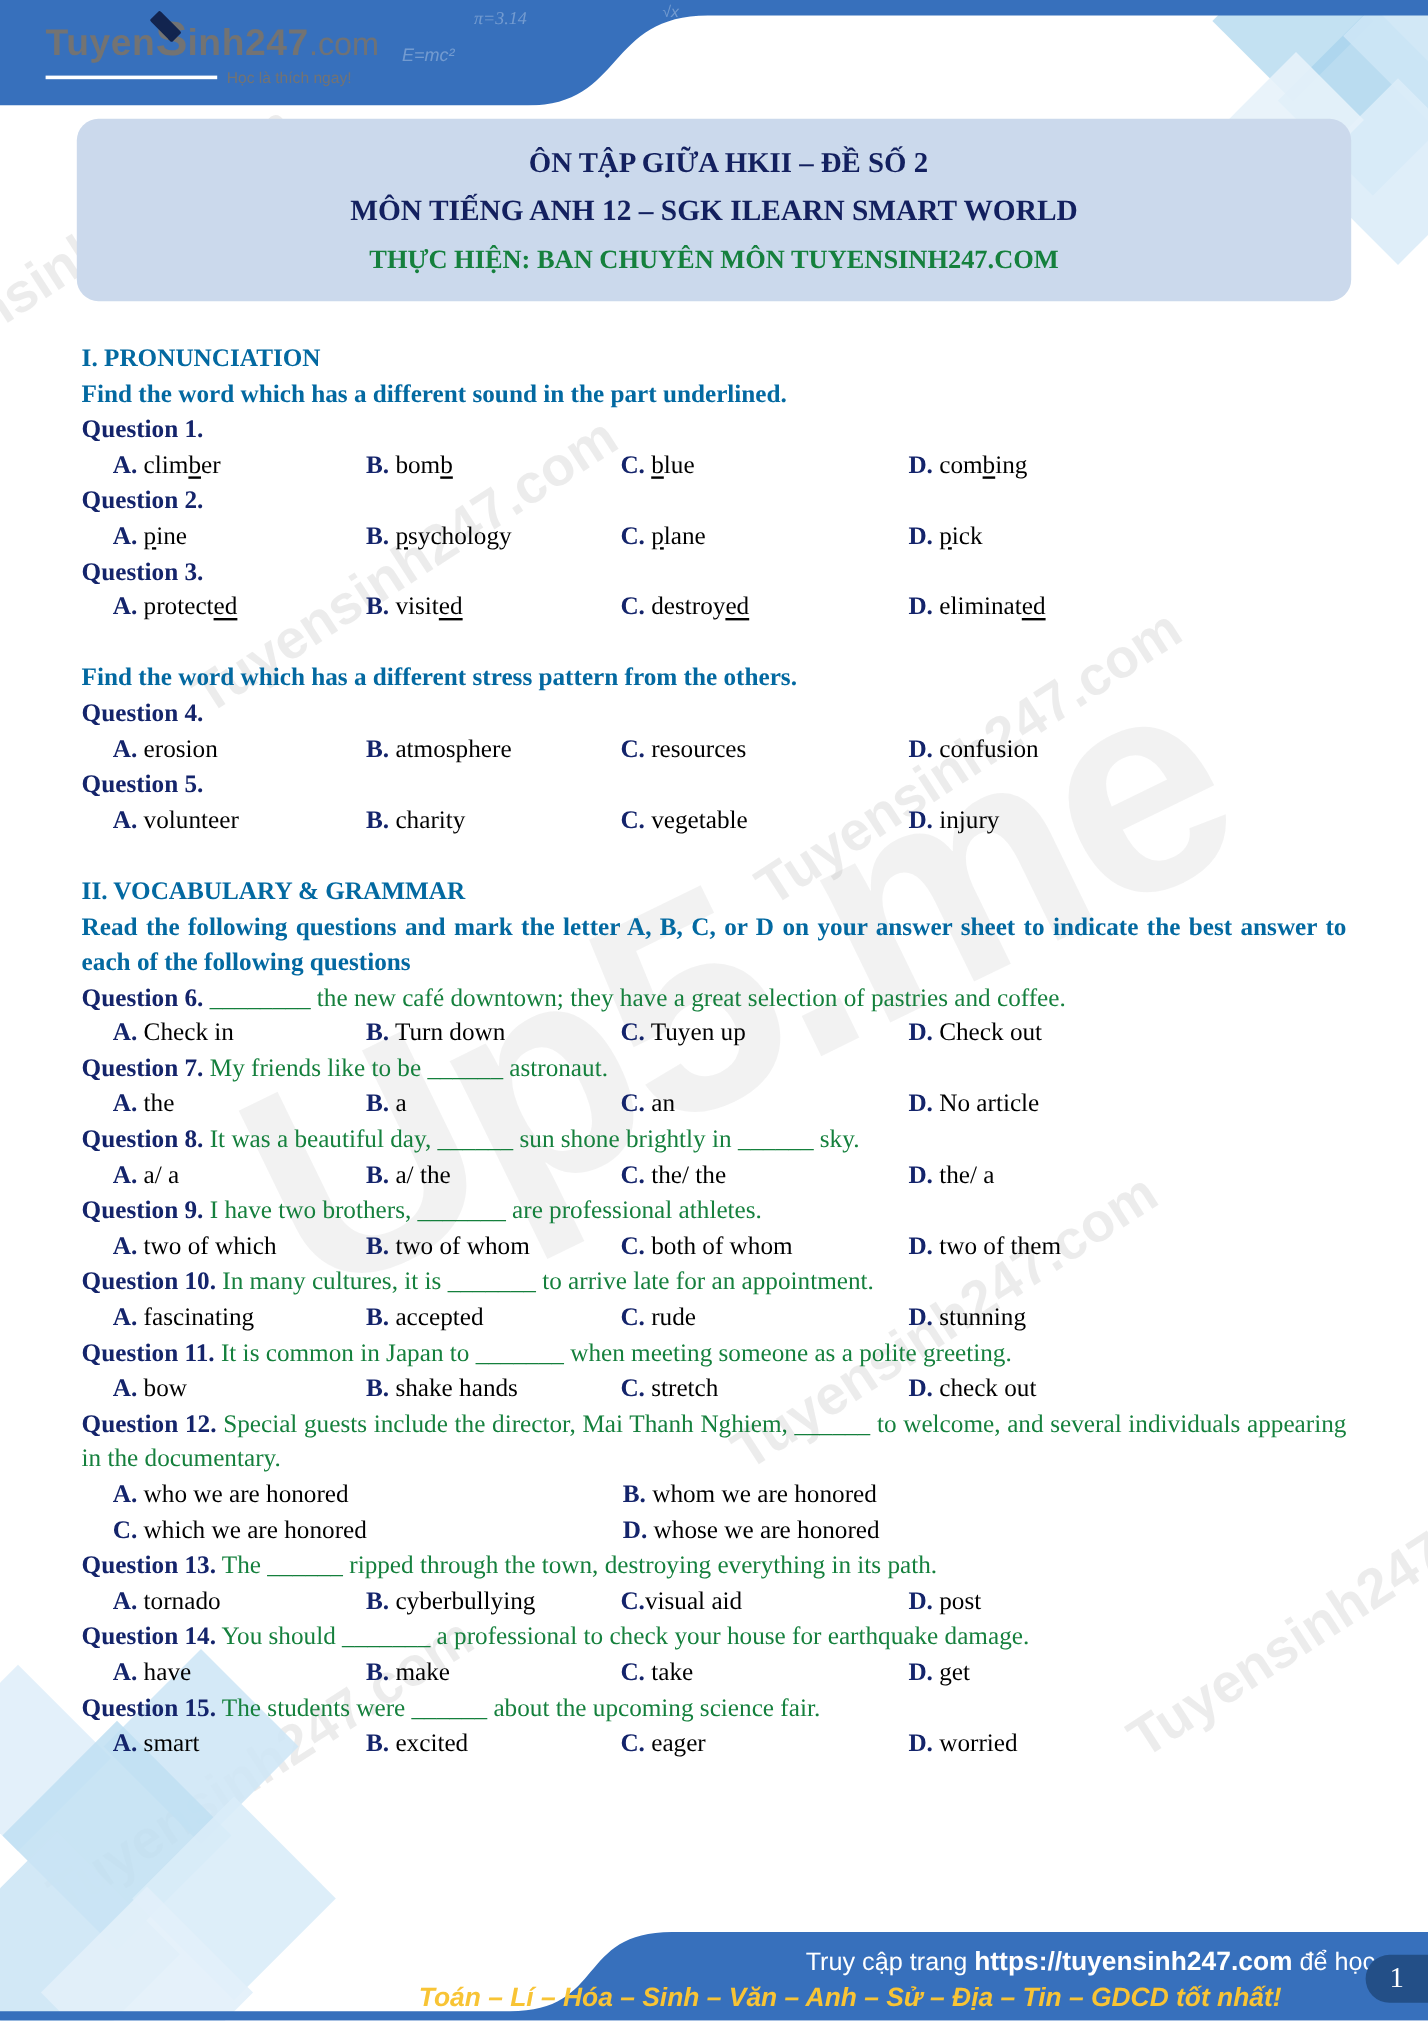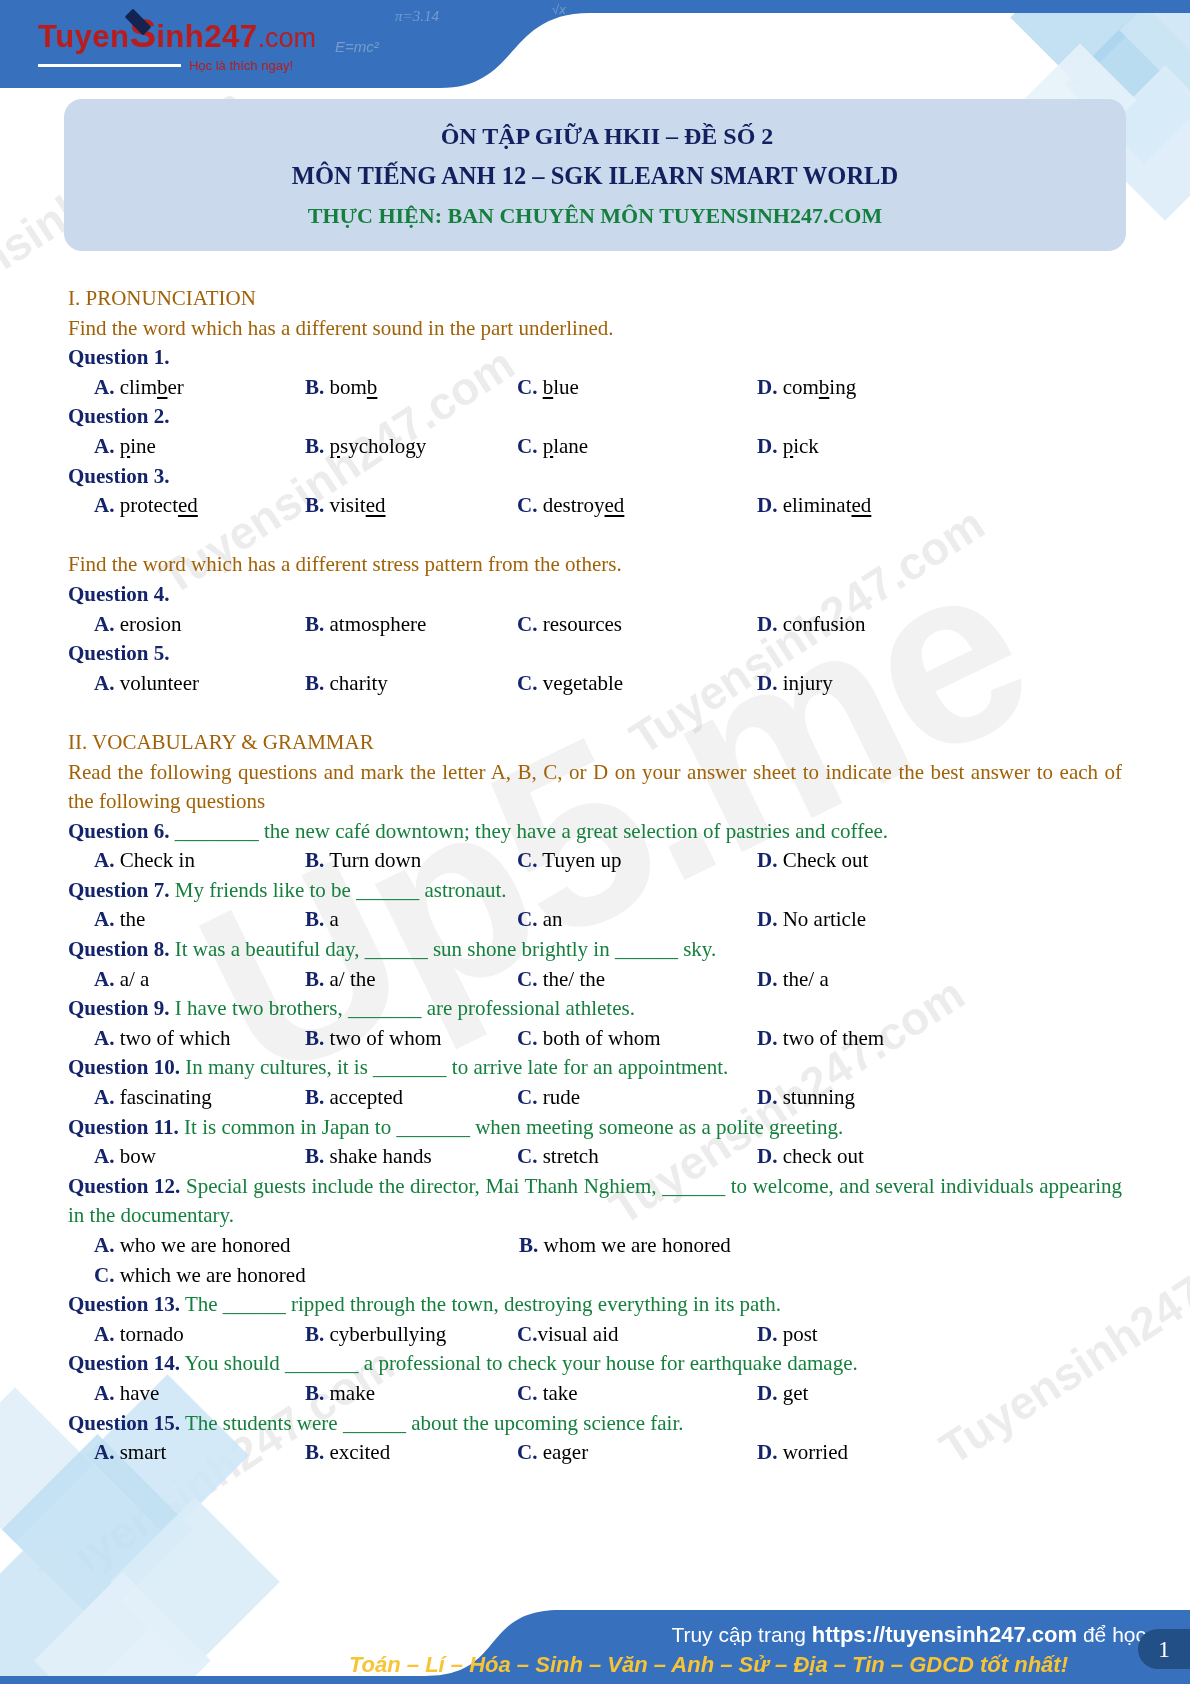--- a/index.html
+++ b/index.html
@@ -4,21 +4,21 @@
 <style>
   html,body{margin:0;padding:0;}
   body{
     width:1190px;height:1684px;position:relative;overflow:hidden;background:#ffffff;
     font-family:"Liberation Serif","DejaVu Serif",serif;
   }
   
   .header-svg{position:absolute;top:0;left:0;z-index:3;}
   .doodle{position:absolute;color:rgba(255,255,255,.30);font-family:"Liberation Sans",sans-serif;
           font-size:15px;z-index:4;font-style:italic;}
-  .logo{position:absolute;left:38px;top:18px;z-index:5;color:#b91c1c;font-family:"Liberation Sans",sans-serif;}
+  .logo{position:absolute;left:38px;top:18px;z-index:5;color:#737373;font-family:"Liberation Sans",sans-serif;}
   .logo-line1{display:flex;align-items:baseline;white-space:nowrap;}
   .logo-t1,.logo-t2{font-size:31px;font-weight:bold;letter-spacing:.5px;}
   .logo-s{font-size:40px;font-weight:bold;position:relative;line-height:30px;}
   .logo-cap{position:absolute;left:-5px;top:-9px;width:26px;height:26px;background:#12244f;
             transform:rotate(45deg) scale(1,.45);border-radius:2px;}
   .logo-cap::after{content:"";position:absolute;left:22px;top:10px;width:3px;height:16px;background:#12244f;}
   .logo-dotcom{font-size:27px;font-weight:400;opacity:.95;}
   .tagline-row{display:flex;align-items:center;width:255px;margin-top:3px;}
   .tag-rule{flex:1;height:2.5px;background:#ffffff;}
   .logo-tagline{font-size:13px;margin-left:8px;white-space:nowrap;}
@@ -34,21 +34,21 @@
   .tb3{font-size:22px;color:#15803d;}
   
   .wm{position:absolute;color:#8f8f8f;font-family:"Liberation Sans",sans-serif;white-space:nowrap;
       pointer-events:none;z-index:0;transform-origin:0 0;}
   .wm-large{font-size:250px;font-weight:bold;opacity:.11;transform:rotate(-26deg);letter-spacing:-6px;}
   .wm-site{font-size:46px;font-weight:bold;opacity:.16;transform:rotate(-33deg);}
   
   #exam-body{position:absolute;left:68px;top:284px;width:1054px;z-index:5;font-size:21px;color:#000;}
   .blk{line-height:29.6px;}
   .spacer{height:29.6px;}
-  .heading,.instr{color:#a16207;font-weight:normal;}
+  .heading,.instr{color:#0369a1;font-weight:bold;}
   .justify{text-align:justify;}
   .qlabel{color:#14246b;font-weight:bold;}
   .qtext{color:#15803d;}
   .opts{display:grid;padding-left:26px;}
   .cols4{grid-template-columns:211px 212px 240px 1fr;}
   .cols2{grid-template-columns:425px 1fr;}
   .letter{color:#14246b;font-weight:bold;}
   .opt u{text-underline-offset:3px;}
   
   .footer-svg{position:absolute;bottom:0;left:0;z-index:3;}
@@ -198,20 +198,21 @@
       <div class="opt"><span class="letter">A.</span> <span class="word">bow</span></div>
       <div class="opt"><span class="letter">B.</span> <span class="word">shake hands</span></div>
       <div class="opt"><span class="letter">C.</span> <span class="word">stretch</span></div>
       <div class="opt"><span class="letter">D.</span> <span class="word">check out</span></div>
     </div>
     <div class="blk justify"><span class="qlabel">Question 12.</span><span class="qtext"> Special guests include the director, Mai Thanh Nghiem, ______ to welcome, and several individuals appearing in the documentary.</span></div>
     <div class="blk opts cols2">
       <div class="opt"><span class="letter">A.</span> <span class="word">who we are honored</span></div>
       <div class="opt"><span class="letter">B.</span> <span class="word">whom we are honored</span></div>
       <div class="opt"><span class="letter">C.</span> <span class="word">which we are honored</span></div>
+      <div class="opt"><span class="letter">D.</span> <span class="word">whose we are honored</span></div>
     </div>
     <div class="blk"><span class="qlabel">Question 13.</span><span class="qtext"> The ______ ripped through the town, destroying everything in its path.</span></div>
     <div class="blk opts cols4">
       <div class="opt"><span class="letter">A.</span> <span class="word">tornado</span></div>
       <div class="opt"><span class="letter">B.</span> <span class="word">cyberbullying</span></div>
       <div class="opt"><span class="letter">C.</span><span class="word">visual aid</span></div>
       <div class="opt"><span class="letter">D.</span> <span class="word">post</span></div>
     </div>
     <div class="blk"><span class="qlabel">Question 14.</span><span class="qtext"> You should _______ a professional to check your house for earthquake damage.</span></div>
     <div class="blk opts cols4">

